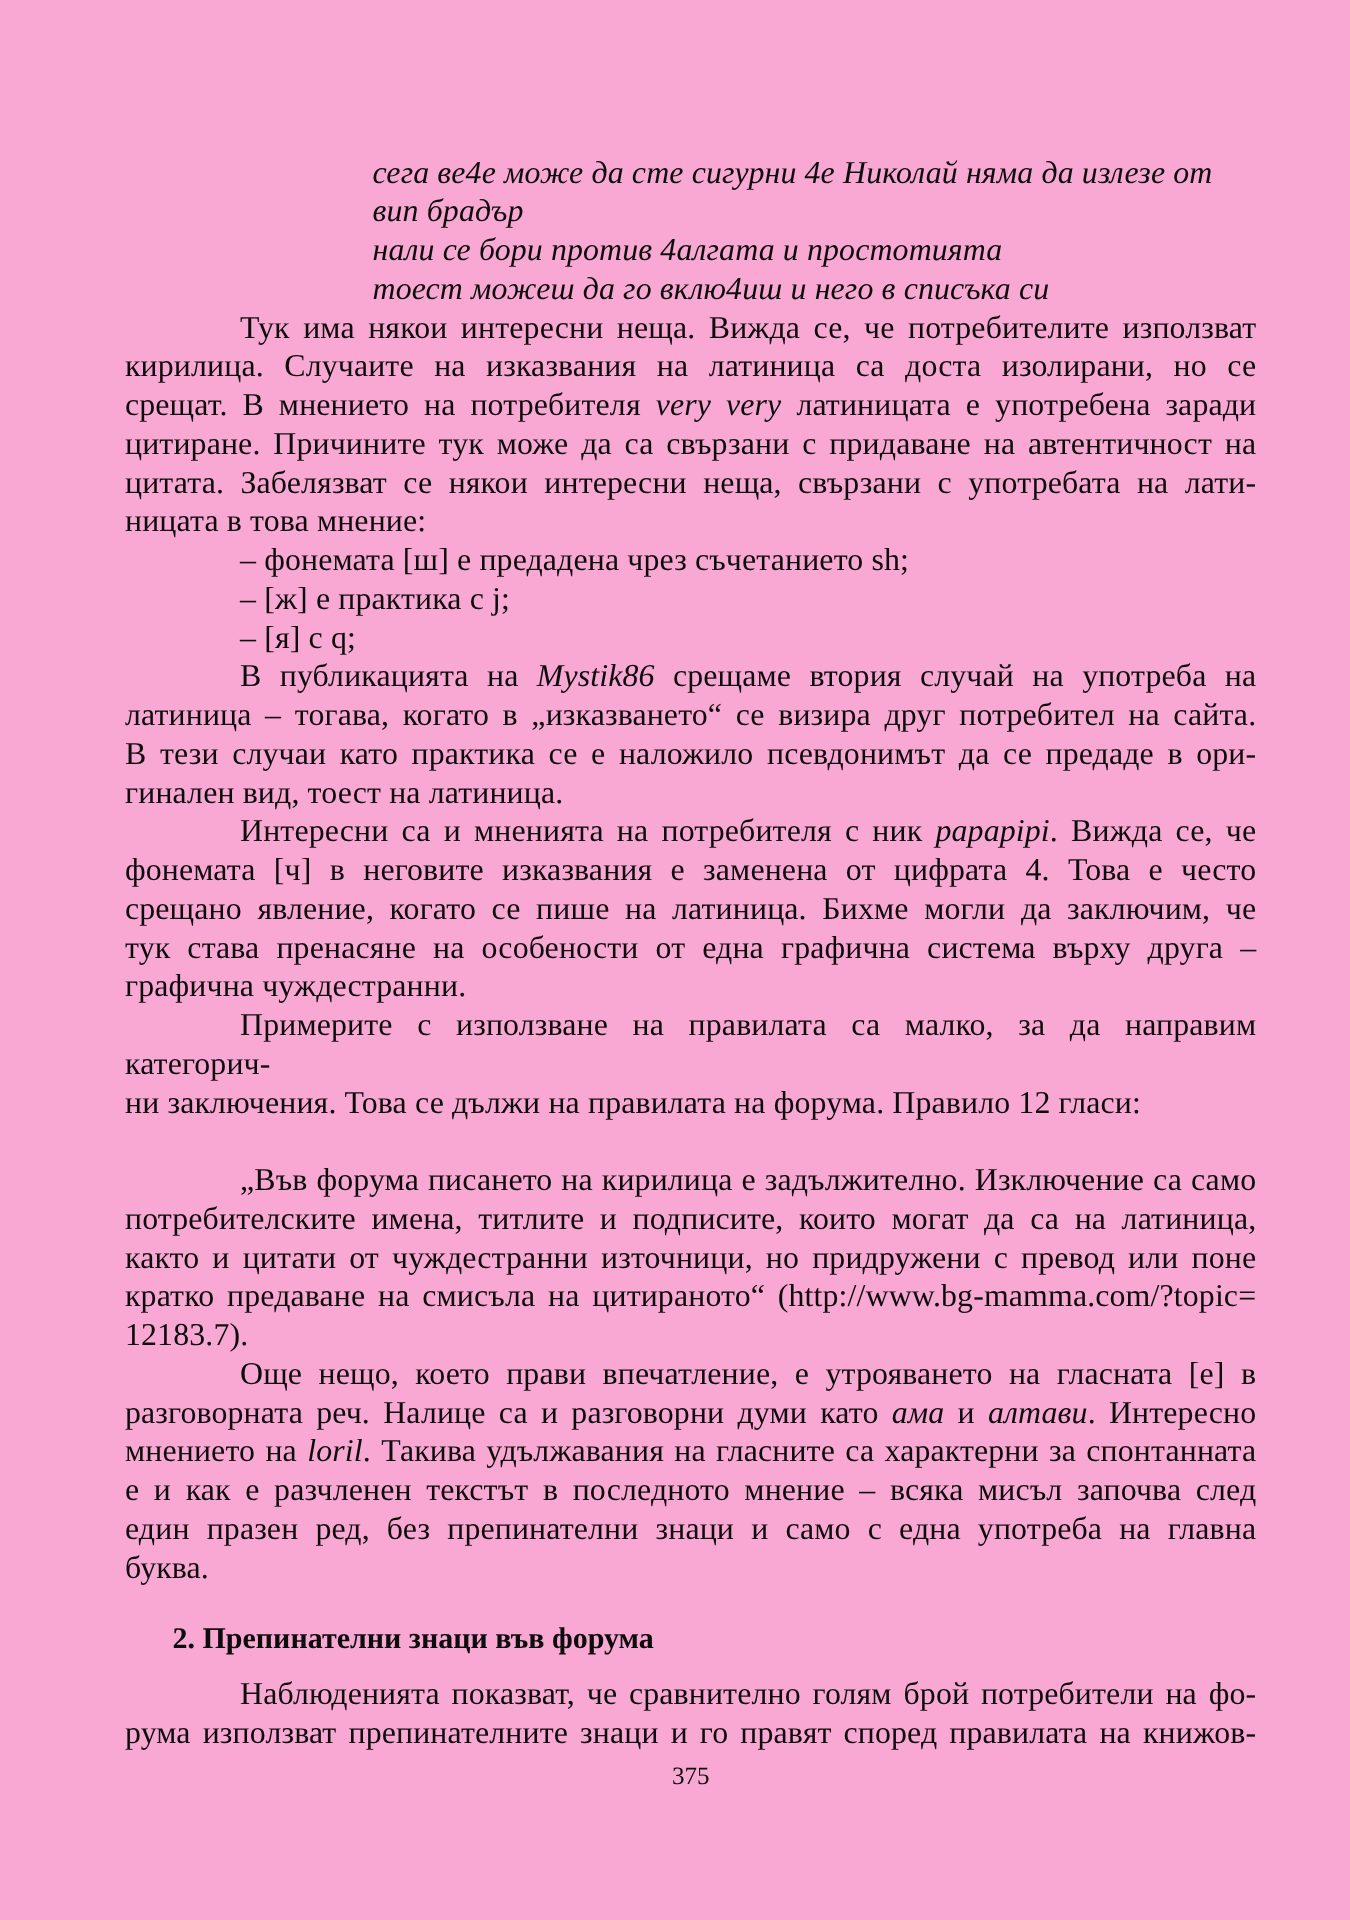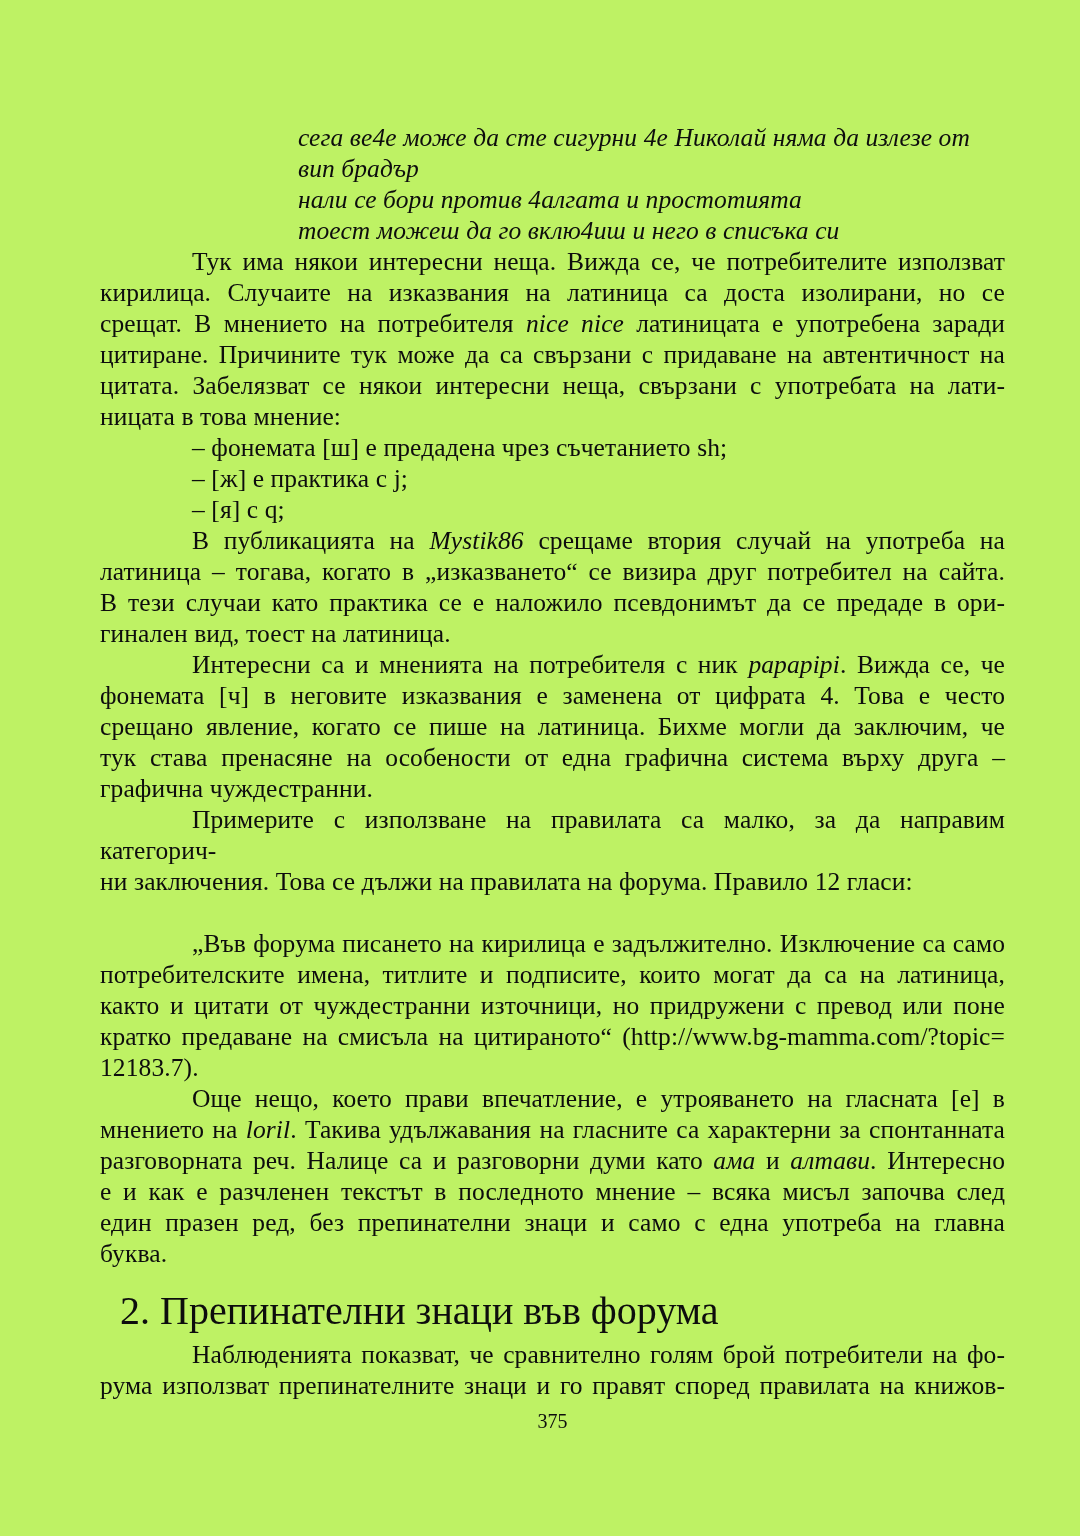--- a/index.html
+++ b/index.html
@@ -38,51 +38,51 @@
   .block.verse {
     margin-left: 198px;
   }
   .block.verse .line {
     font-style: italic;
   }
   .block.spacer {
     height: 31px;
   }
   .block.heading {
-    margin: 22px 0 8px 20px;
-    font-weight: normal;
-    font-size: 40px;
+    margin: 22px 0 8px 38px;
+    font-weight: bold;
+    font-size: 24px;
     line-height: 40px;
   }
   em { font-style: italic; }
   .page-number {
     position: absolute;
     top: 1406px;
     left: 100px;
     width: 905px;
     text-align: center;
     font-size: 20px;
     line-height: 31px;
   }
 </style>
 </head>
 <body>
 
-<div class="page" style="background: #bef264; color: rgb(13, 13, 13);">
+<div class="page" style="background: #f9a8d4; color: rgb(13, 13, 13);">
   <div class="text-column">
       <div class="block verse">
         <div class="line"><em>сега ве4е може да сте сигурни 4е Николай няма да излезе от</em></div>
         <div class="line"><em>вип брадър</em></div>
         <div class="line"><em>нали се бори против 4алгата и простотията</em></div>
         <div class="line"><em>тоест можеш да го вклю4иш и него в списъка си</em></div>
       </div>
       <div class="block paragraph">
         <div class="line justify indent"><span>Тук има някои интересни неща. Вижда се, че потребителите използват</span></div>
         <div class="line justify"><span>кирилица. Случаите на изказвания на латиница са доста изолирани, но се</span></div>
-        <div class="line justify"><span>срещат. В мнението на потребителя </span><em>nice nice</em><span> латиницата е употребена заради</span></div>
+        <div class="line justify"><span>срещат. В мнението на потребителя </span><em>very very</em><span> латиницата е употребена заради</span></div>
         <div class="line justify"><span>цитиране. Причините тук може да са свързани с придаване на автентичност на</span></div>
         <div class="line justify"><span>цитата. Забелязват се някои интересни неща, свързани с употребата на лати-</span></div>
         <div class="line"><span>ницата в това мнение:</span></div>
       </div>
       <div class="block list">
         <div class="line indent"><span>– фонемата [ш] е предадена чрез съчетанието sh;</span></div>
         <div class="line indent"><span>– [ж] е практика с j;</span></div>
         <div class="line indent"><span>– [я] с q;</span></div>
       </div>
       <div class="block paragraph">
@@ -105,22 +105,22 @@
       <div class="block spacer"></div>
       <div class="block paragraph">
         <div class="line justify indent"><span>„Във форума писането на кирилица е задължително. Изключение са само</span></div>
         <div class="line justify"><span>потребителските имена, титлите и подписите, които могат да са на латиница,</span></div>
         <div class="line justify"><span>както и цитати от чуждестранни източници, но придружени с превод или поне</span></div>
         <div class="line justify"><span>кратко предаване на смисъла на цитираното“ (http://www.bg-mamma.com/?topic=</span></div>
         <div class="line"><span>12183.7).</span></div>
       </div>
       <div class="block paragraph">
         <div class="line justify indent"><span>Още нещо, което прави впечатление, е утрояването на гласната [е] в</span></div>
+        <div class="line justify"><span>разговорната реч. Налице са и разговорни думи като </span><em>ама</em><span> и </span><em>алтави</em><span>. Интересно</span></div>
         <div class="line justify"><span>мнението на </span><em>loril</em><span>. Такива удължавания на гласните са характерни за спонтанната</span></div>
-        <div class="line justify"><span>разговорната реч. Налице са и разговорни думи като </span><em>ама</em><span> и </span><em>алтави</em><span>. Интересно</span></div>
         <div class="line justify"><span>е и как е разчленен текстът в последното мнение – всяка мисъл започва след</span></div>
         <div class="line justify"><span>един празен ред, без препинателни знаци и само с една употреба на главна</span></div>
         <div class="line"><span>буква.</span></div>
       </div>
       <div class="block heading">2. Препинателни знаци във форума</div>
       <div class="block paragraph">
         <div class="line justify indent"><span>Наблюденията показват, че сравнително голям брой потребители на фо-</span></div>
         <div class="line justify"><span>рума използват препинателните знаци и го правят според правилата на книжов-</span></div>
       </div>
     </div>

